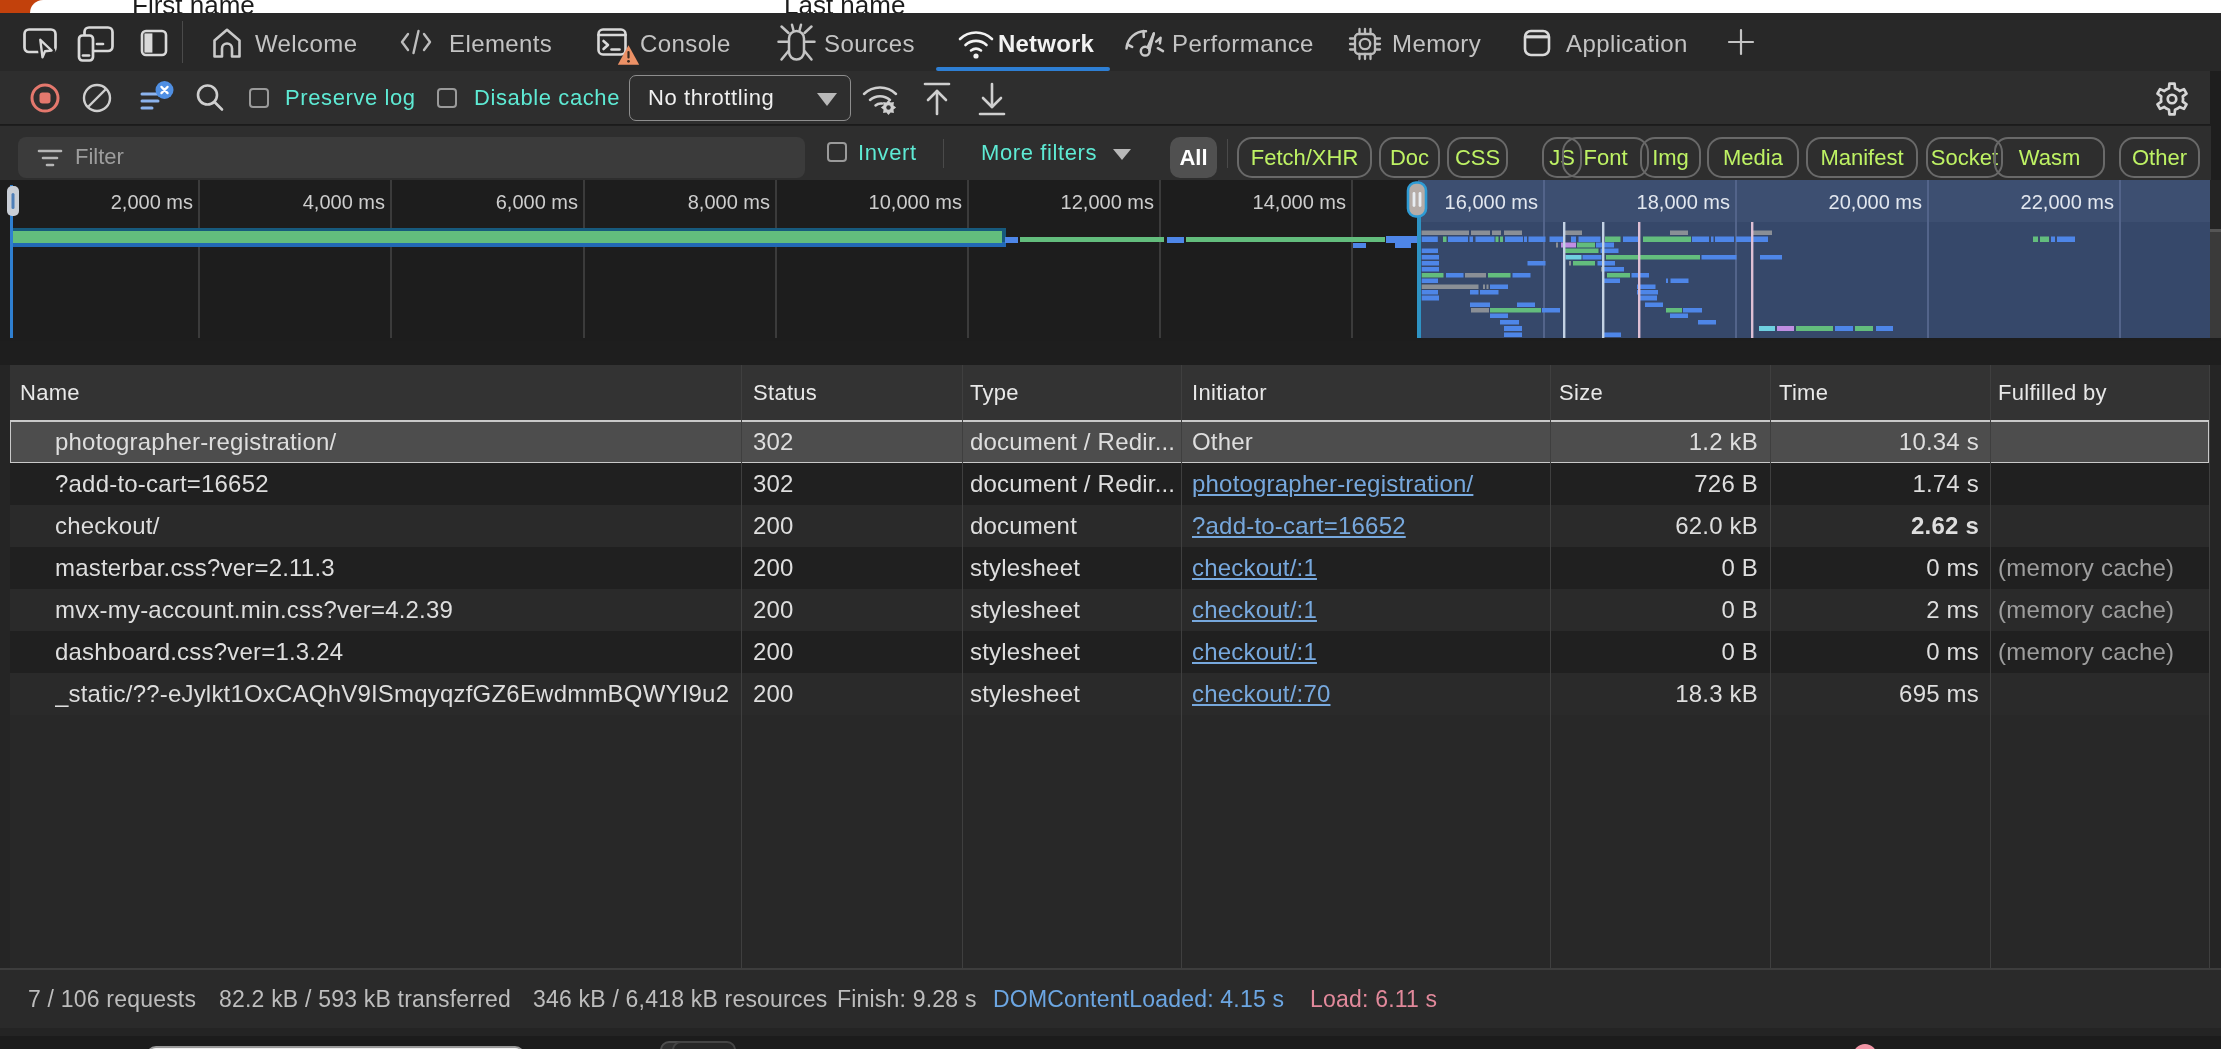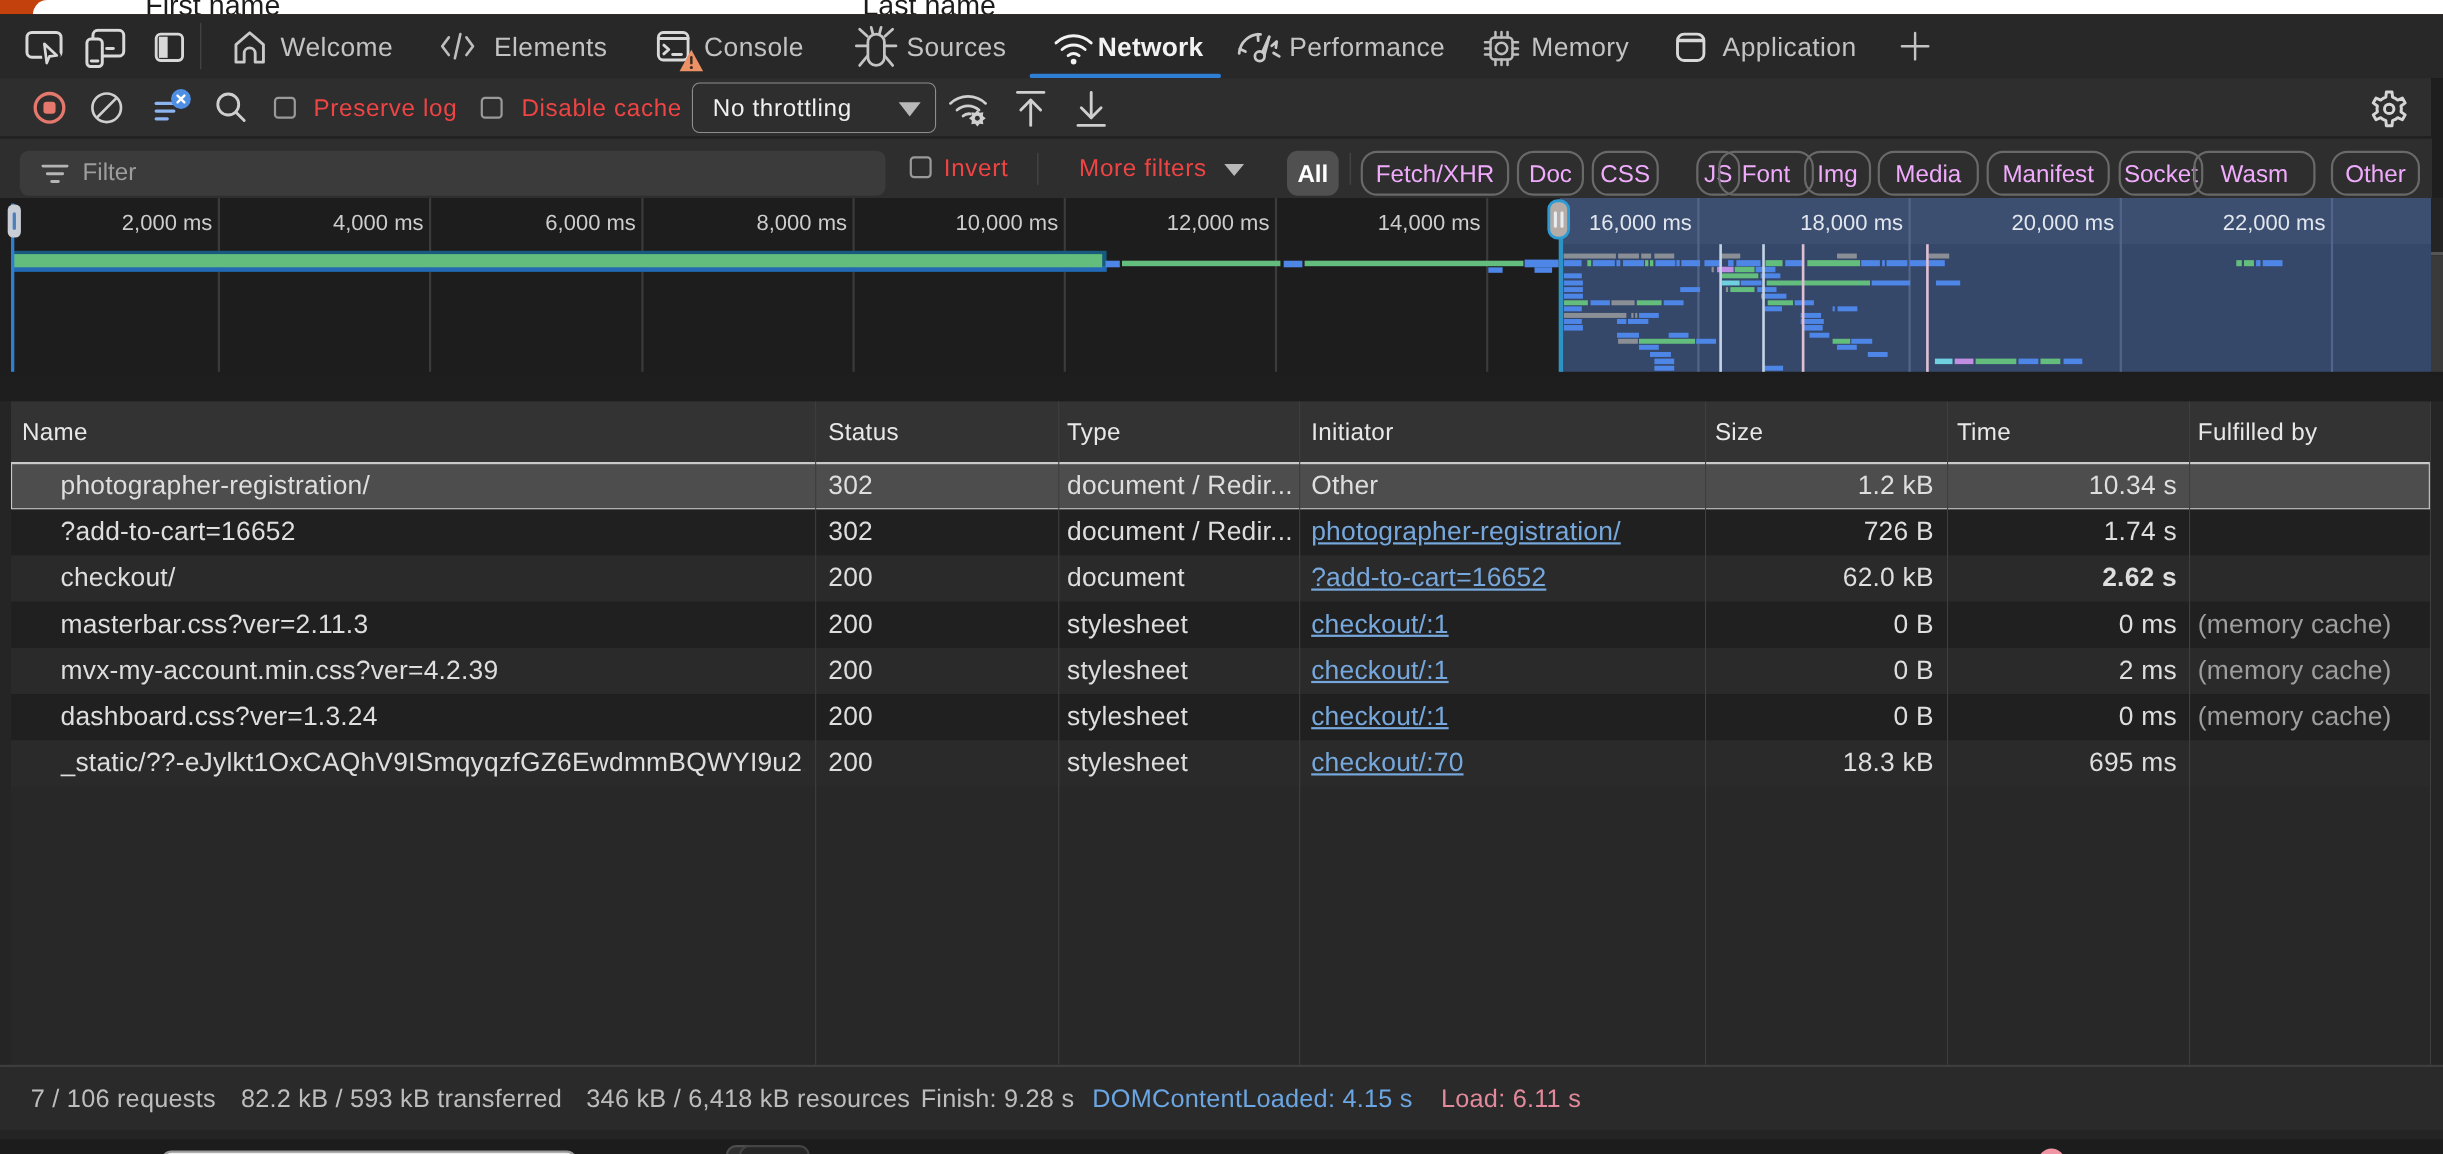--- a/index.html
+++ b/index.html
@@ -15,28 +15,28 @@
   
   #tabbar { left:0; top:13px; width:2221px; height:58px; background:#282828; }
   .tabtxt { position:absolute; top:17px; font-size:24px; letter-spacing:0.4px; color:#c3c3c3; white-space:nowrap; }
   .tabtxt.active { color:#f2f2f2; font-weight:bold; letter-spacing:0.2px; }
   #netline { position:absolute; left:936px; top:54px; width:174px; height:4px; background:#2e7fd4; border-radius:2px; }
   .sep { position:absolute; background:#4a4a4a; width:1px; }
 
   
   #toolbar { left:0; top:71px; width:2211px; height:54px; background:#2e2e2e; border-bottom:1px solid #1b1b1b; }
   .cb { position:absolute; width:20px; height:20px; border:2px solid #9a9a9a; border-radius:4px; top:17px; }
-  .tool-label { position:absolute; top:50%; transform:translateY(-50%); font-size:22px; letter-spacing:0.6px; color:#ef4444; white-space:nowrap; }
+  .tool-label { position:absolute; top:50%; transform:translateY(-50%); font-size:22px; letter-spacing:0.6px; color:#5eead4; white-space:nowrap; }
   #throttle { position:absolute; left:629px; top:4px; width:222px; height:46px; border:1px solid #8e8e8e; border-radius:7px; }
   #rightstrip { left:2211px; top:71px; width:10px; height:109px; background:#1e1e1e; }
 
   
   #filterrow { left:0; top:126px; width:2211px; height:54px; background:#2e2e2e; }
   #filterinput { position:absolute; left:18px; top:11px; width:787px; height:41px; background:#3b3b3b; border-radius:8px; }
-  .pill { position:absolute; top:11px; height:41px; border:2px solid #696969; border-radius:15px; color:#f0abfc; font-size:22px; display:flex; align-items:center; justify-content:center; }
+  .pill { position:absolute; top:11px; height:41px; border:2px solid #696969; border-radius:15px; color:#bef264; font-size:22px; display:flex; align-items:center; justify-content:center; }
   .pill.all { border:none; background:#505050; color:#ffffff; border-radius:10px; font-weight:bold; }
 
   
   #overview { left:0; top:180px; width:2221px; height:161px; background:#1d1d1d; }
 
   
   #table { left:0; top:341px; width:2221px; height:627px; background:#282828;margin-top:24px; }
   #thead { position:absolute; left:10px; top:0; width:2199px; height:56px; background:#333333; }
   .hcell { position:absolute; top:50%; transform:translateY(-50%); font-size:22px; letter-spacing:0.3px; color:#e8e8e8; white-space:nowrap; }
   .row { position:absolute; left:10px; width:2199px; height:42px; }

